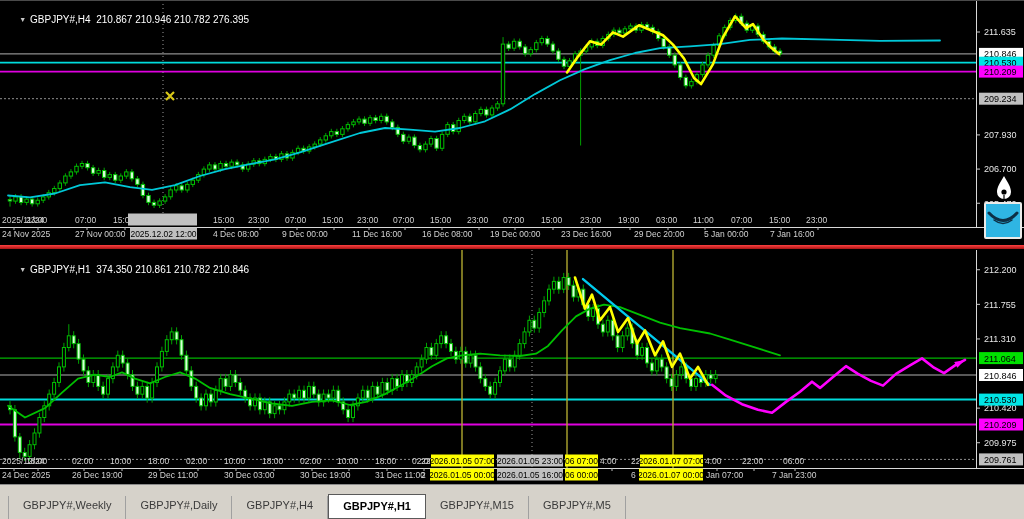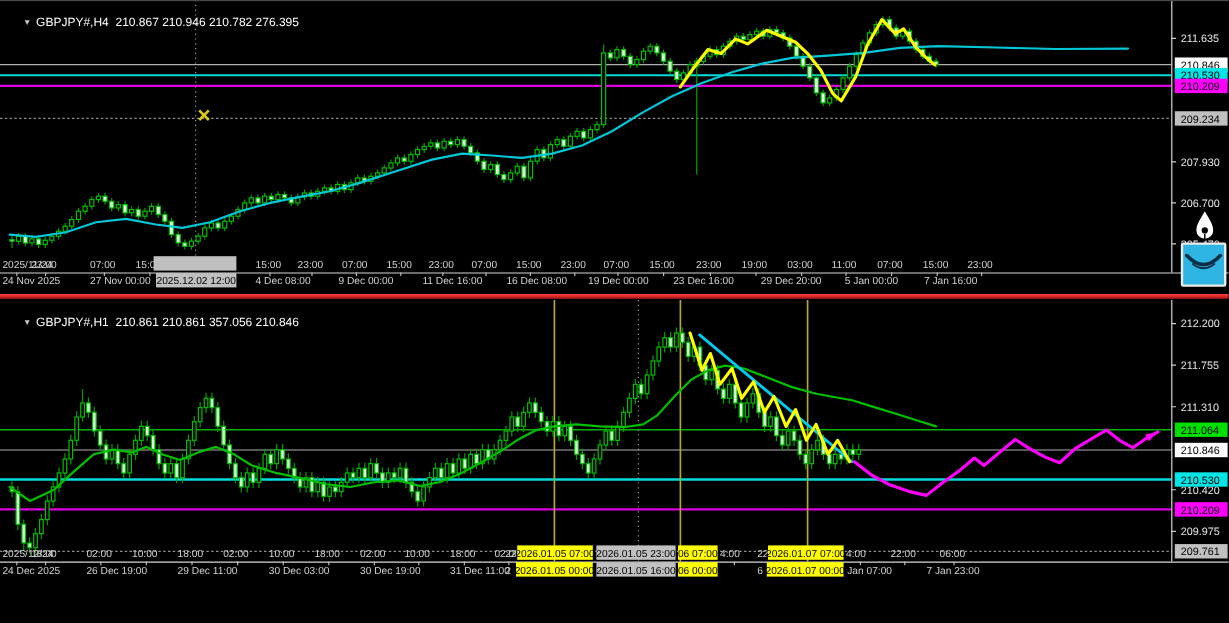--- a/index.html
+++ b/index.html
@@ -802,29 +802,39 @@
       </g>
     </svg>
 
   <div class="chart-title" style="top:3px">
     <span class="tri">▼</span><span>GBPJPY#,H4</span><span>  </span><span>210.867 210.946 210.782 276.395</span>
   </div>
 
   <div id="separator" style="background: linear-gradient(rgb(255, 64, 64), rgb(168, 20, 20));"></div>
 
   <div class="chart-title" style="top:253px">
-    <span class="tri">▼</span><span>GBPJPY#,H1</span><span>  </span><span>210.861 210.861 357.056 210.846</span>
+    <span class="tri">▼</span><span>GBPJPY#,H1</span><span>  </span><span>374.350 210.861 210.782 210.846</span>
   </div>
 
   <svg id="pen-icon" viewBox="0 0 20 26">
     <path d="M10 0 C6 7 3 11 3 16 a7 7 0 0 0 14 0 C17 11 14 7 10 0 Z" fill="#ffffff"></path>
     <circle cx="10" cy="16" r="2.6" fill="#000000"></circle>
     <rect x="9.4" y="19" width="1.2" height="6" fill="#000000"></rect>
   </svg>
 
   <div id="cyan-btn" style="background: rgb(47, 181, 227);">
     <svg width="34" height="33" viewBox="0 0 34 33">
       <path d="M3 9 Q17 24 31 9" fill="none" stroke="#0d2f45" stroke-width="3" stroke-linecap="round"></path>
       <path d="M8 16 Q17 23 26 16" fill="none" stroke="#0d2f45" stroke-width="1.5" stroke-linecap="round"></path>
     </svg>
   </div>
 
+  <div id="tabbar">
+    <div id="tabs">
+      <div class="tab first">GBPJPY#,Weekly</div>
+      <div class="tab">GBPJPY#,Daily</div>
+      <div class="tab">GBPJPY#,H4</div>
+      <div class="tab active">GBPJPY#,H1</div>
+      <div class="tab">GBPJPY#,M15</div>
+      <div class="tab">GBPJPY#,M5</div>
+    </div>
+  </div>
 </div>
 
 </body></html>

